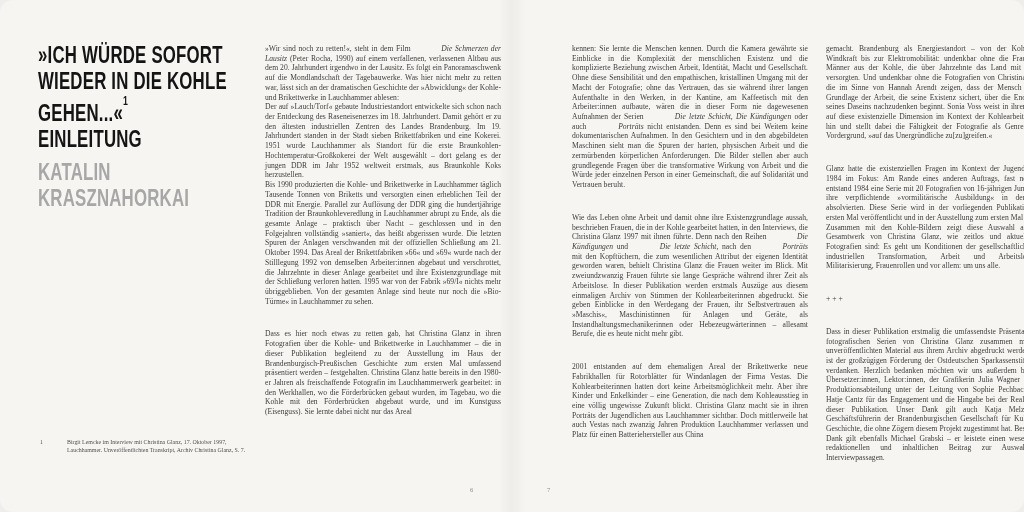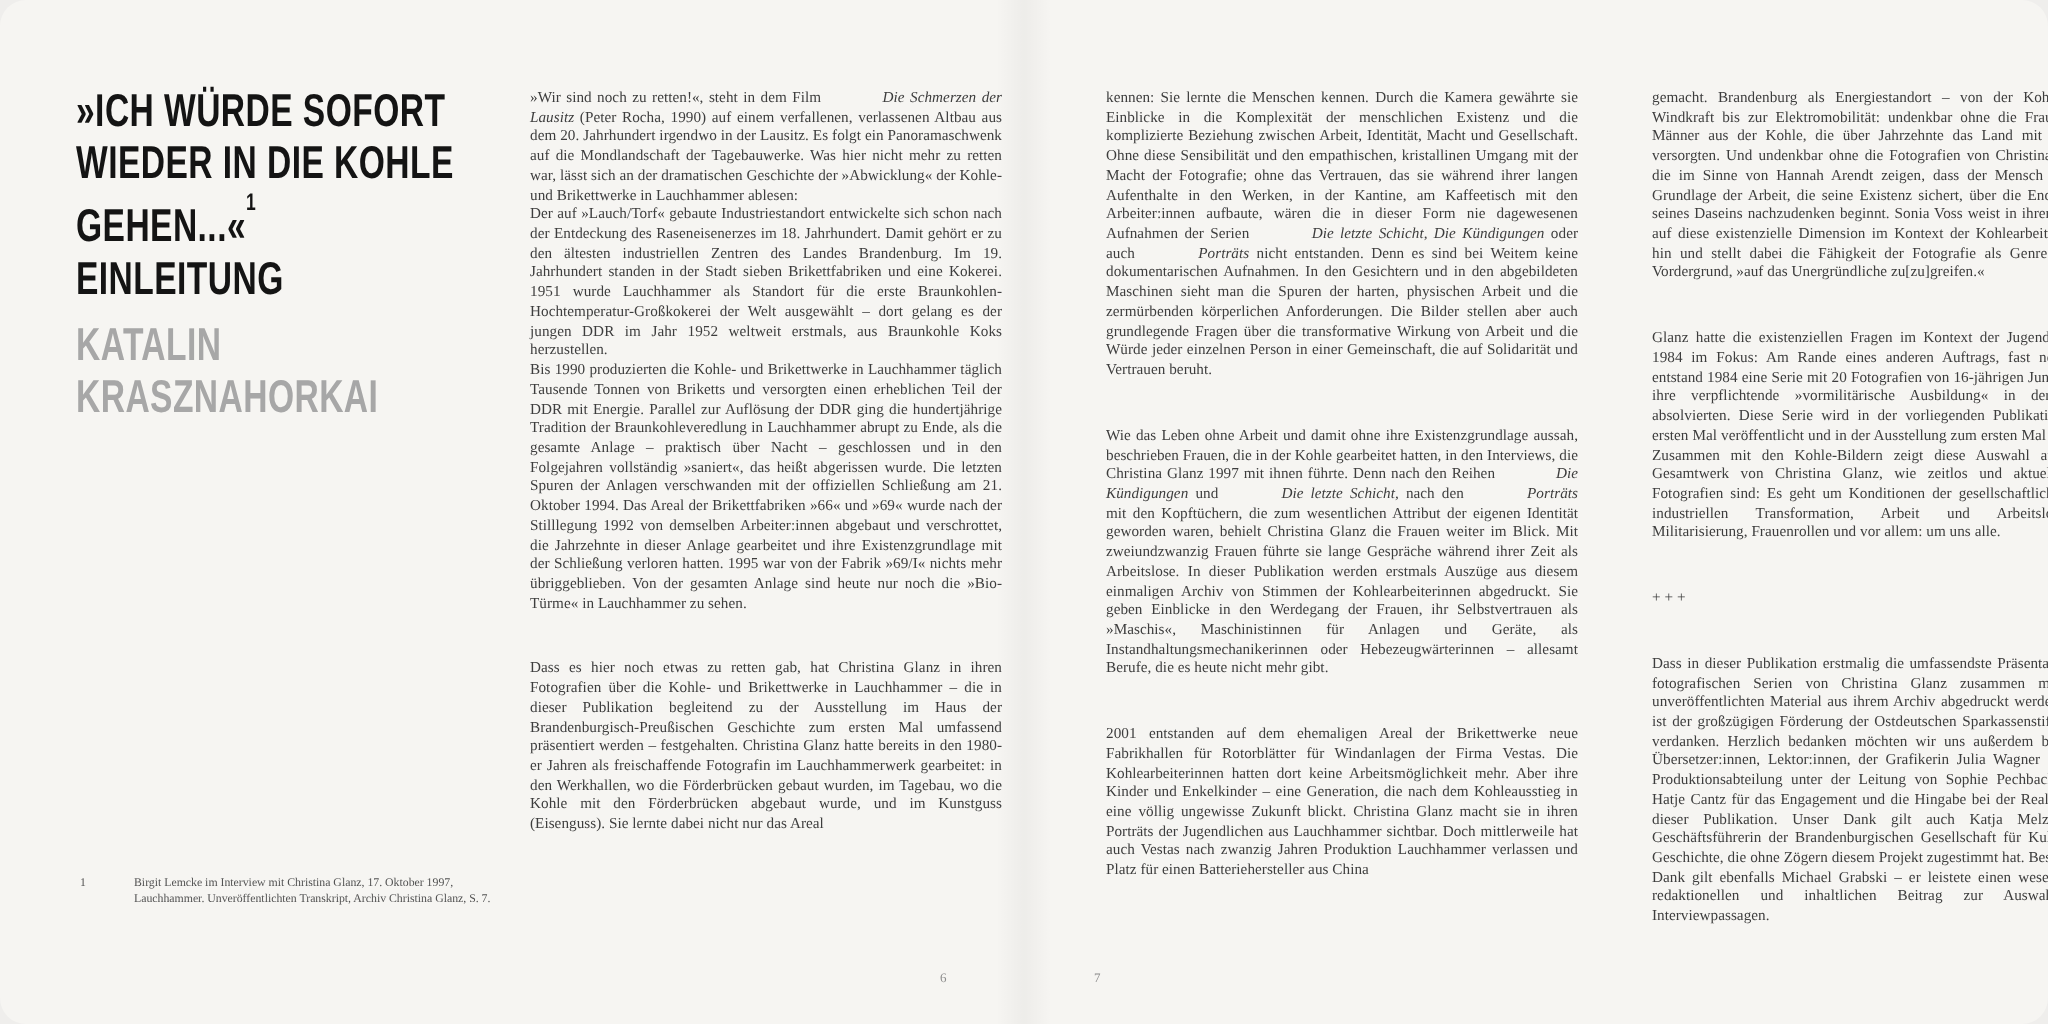--- a/index.html
+++ b/index.html
@@ -32,21 +32,21 @@
   .author-block { margin-top: 7px; }
   .author-block .tline { color: #a7a7a7; }
   
   .column {
     position: absolute; top: 44px;
     font-size: 7.6px; line-height: 9.72px;
     color: #3d3d3d; text-align: justify;
     letter-spacing: 0.02px;
   }
   .col-1 { left: 265px; width: 236px; }
-  .col-2 { left: 553px; width: 236px; }
+  .col-2 { left: 572px; width: 236px; }
   .col-3 { left: 826px; width: 223px; }
   .column p { margin: 0; }
   .column p.gap { margin-top: 23px; }
   .column em { font-style: italic; padding-left: 28px; }
   
   .footnote {
     position: absolute; left: 40px; top: 438px; width: 212px;
     font-size: 5.9px; line-height: 8px; color: #525252;
     display: flex;
   }

